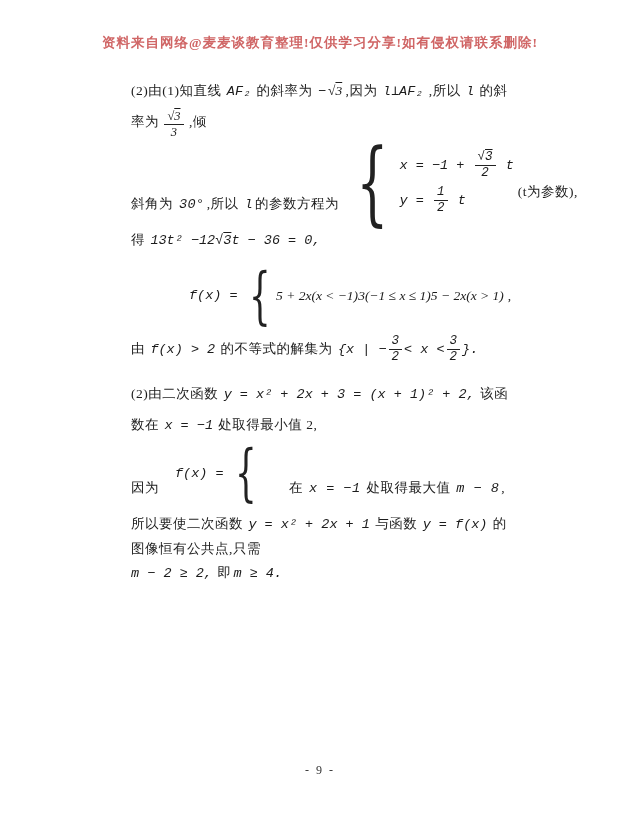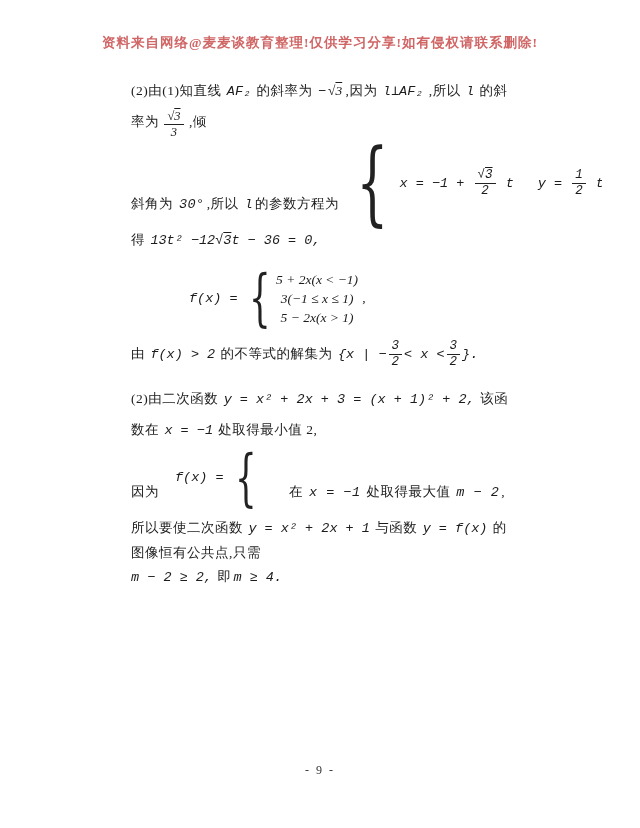--- a/index.html
+++ b/index.html
@@ -51,28 +51,28 @@
   
   .sysline { display:flex; align-items:flex-end; margin-top:4px; }
   .sysline .tail { white-space:nowrap; padding-bottom:10px; }
   .system { display:inline-flex; align-items:center; margin:0 4px; }
   .lbrace {
     font-family:"DejaVu Serif",serif; font-weight:100; line-height:0.85;
     transform:scaleX(0.55); display:inline-block; color:#222;
   }
   .lbrace.big { font-size:92px; }
   .lbrace.mid { font-size:62px; }
-  .eqs { display:flex; flex-direction:row; gap:20px; margin-left:-4px; }
+  .eqs { display:flex; flex-direction:column; gap:4px; margin-left:-4px; }
   .eq { white-space:nowrap; line-height:1.4; }
   .param { align-self:center; margin:18px 0 0 2px; white-space:nowrap; }
 
   
   .pwline { display:flex; align-items:flex-end; margin-top:12px; }
   .pw { display:inline-flex; align-items:center; }
-  .pw .rows { display:flex; flex-direction:column; margin-left:-3px;text-align:center; }
+  .pw .rows { display:flex; flex-direction:row; margin-left:-3px;text-align:center; }
   .pw .rows .row { line-height:19px; white-space:nowrap; font-style:italic; }
   .pw .comma { align-self:center; margin-left:4px; }
 
   
   .hl-col { display:flex; flex-direction:column; }
   .hl-box { width:52px; height:46px; background:#ffff00; }
   .hl-text { background:#ffff00; font-weight:bold; letter-spacing:1px; padding:1px 2px; }
   .bottomtext { white-space:nowrap; padding-bottom:1px; }
 
   .footer {
@@ -183,21 +183,21 @@
     <div class="pwline" style="margin-top:6px;">
       <span class="cn bottomtext" style="padding-bottom:3px;">因为</span>
       <div class="pw" style="margin-left:14px;">
         <span class="math">f(x) =</span>
         <span class="lbrace mid">{</span>
       </div>
       <span class="cn bottomtext" style="padding-bottom:3px; margin-left:24px;">
         <span>在</span>
         <span class="math">x = −1</span>
         <span>处取得最大值</span>
-        <span class="math">m − 2</span><span>,</span>
+        <span class="math">m − 8</span><span>,</span>
       </span>
     </div>
 
     <p class="line" style="margin-top:12px; line-height:24px;">
       <span class="cn">所以要使二次函数</span>
       <span class="math">y = x² + 2x + 1</span>
       <span class="cn">与函数</span>
       <span class="math">y = f(x)</span>
       <span class="cn">的图像恒有公共点,只需</span>
     </p>

